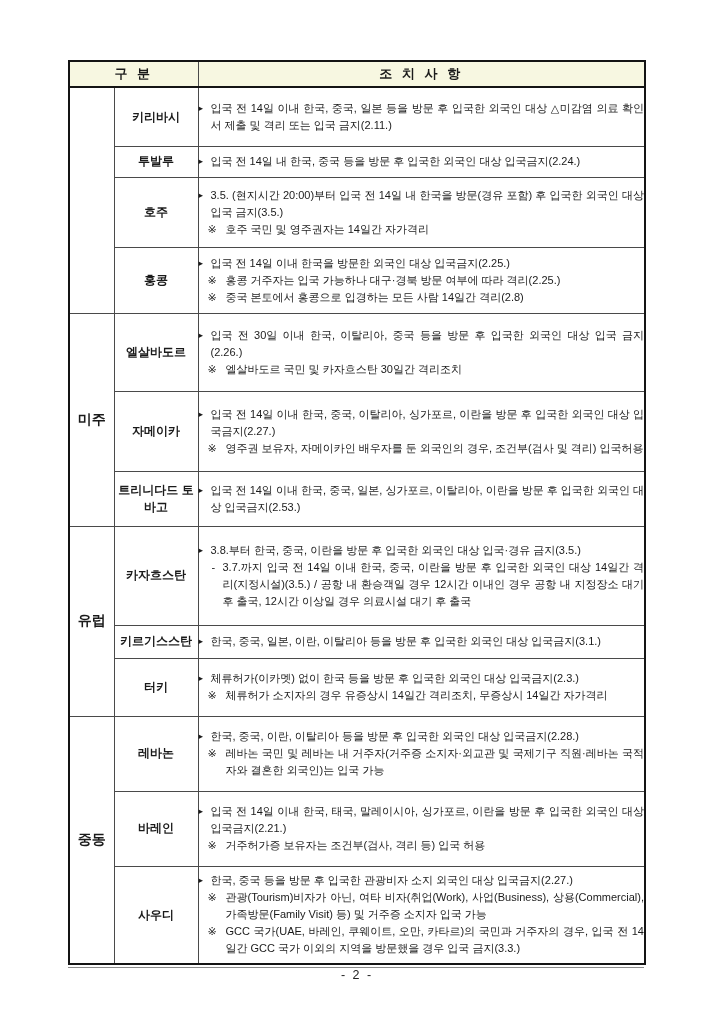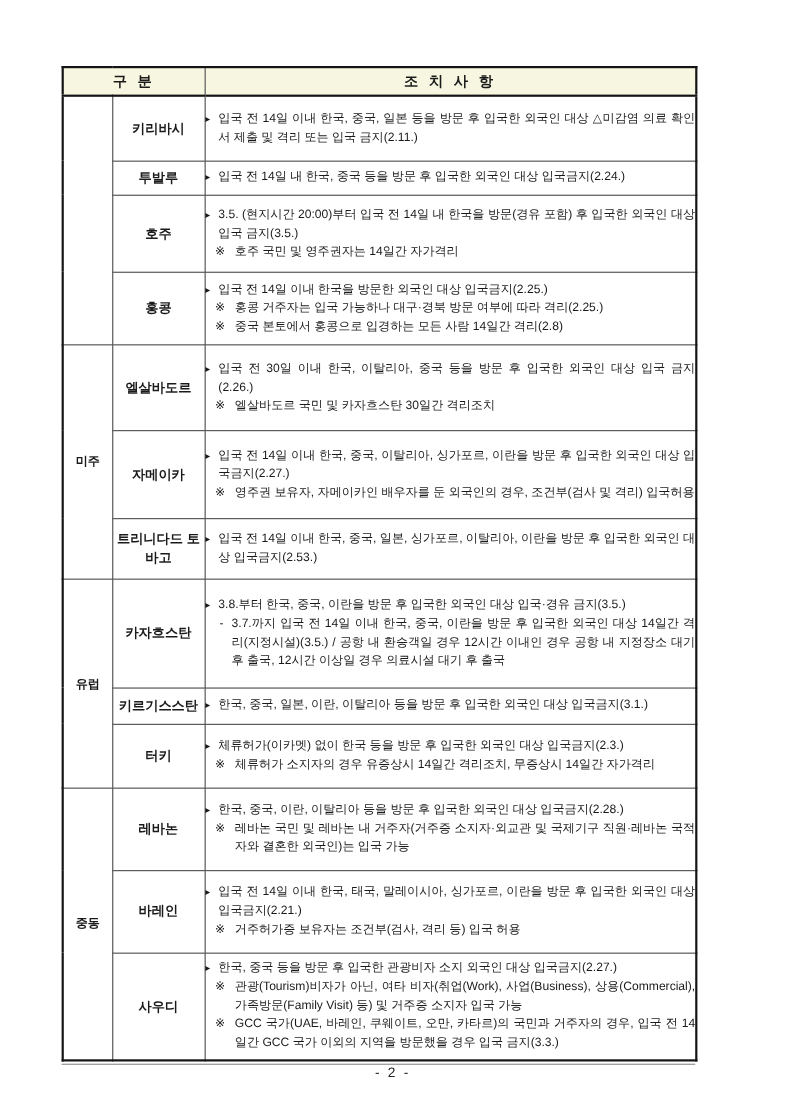--- a/index.html
+++ b/index.html
@@ -4,39 +4,39 @@
 <style>
   html,body { margin:0; padding:0; }
   body {
     width:714px; height:1009px; background:#ffffff;
     font-family:"Liberation Sans","DejaVu Sans",sans-serif;
     color:#1a1a1a;
     -webkit-font-smoothing:antialiased;
   }
   .page { position:relative; width:714px; height:1009px; overflow:hidden; }
 
-  .tbl-wrap { position:absolute; left:56px; top:60px; width:576px; }
+  .tbl-wrap { position:absolute; left:68px; top:60px; width:576px; }
 
   table.restrict {
     width:100%; border-collapse:collapse; table-layout:fixed;
     border:2px solid #141414;
   }
   table.restrict th, table.restrict td {
     border:1px solid #4a4a4a;
     padding:0;
   }
   thead th {
     background:#f7f7e1;
     font-weight:bold; font-size:13px; letter-spacing:3px;
     height:24px; text-align:center; vertical-align:middle;
     border-bottom:2px solid #141414 !important;
   }
   td.region {
     text-align:center; vertical-align:middle;
-    font-weight:bold; font-size:11px;
+    font-weight:bold; font-size:14px;
   }
   td.country {
     text-align:center; vertical-align:middle;
     font-weight:bold; font-size:12px; line-height:1.35;
     padding:2px 3px;
   }
   td.measures {
     vertical-align:middle;
     padding:6px 8px 6px 6px;
     font-size:11px;

